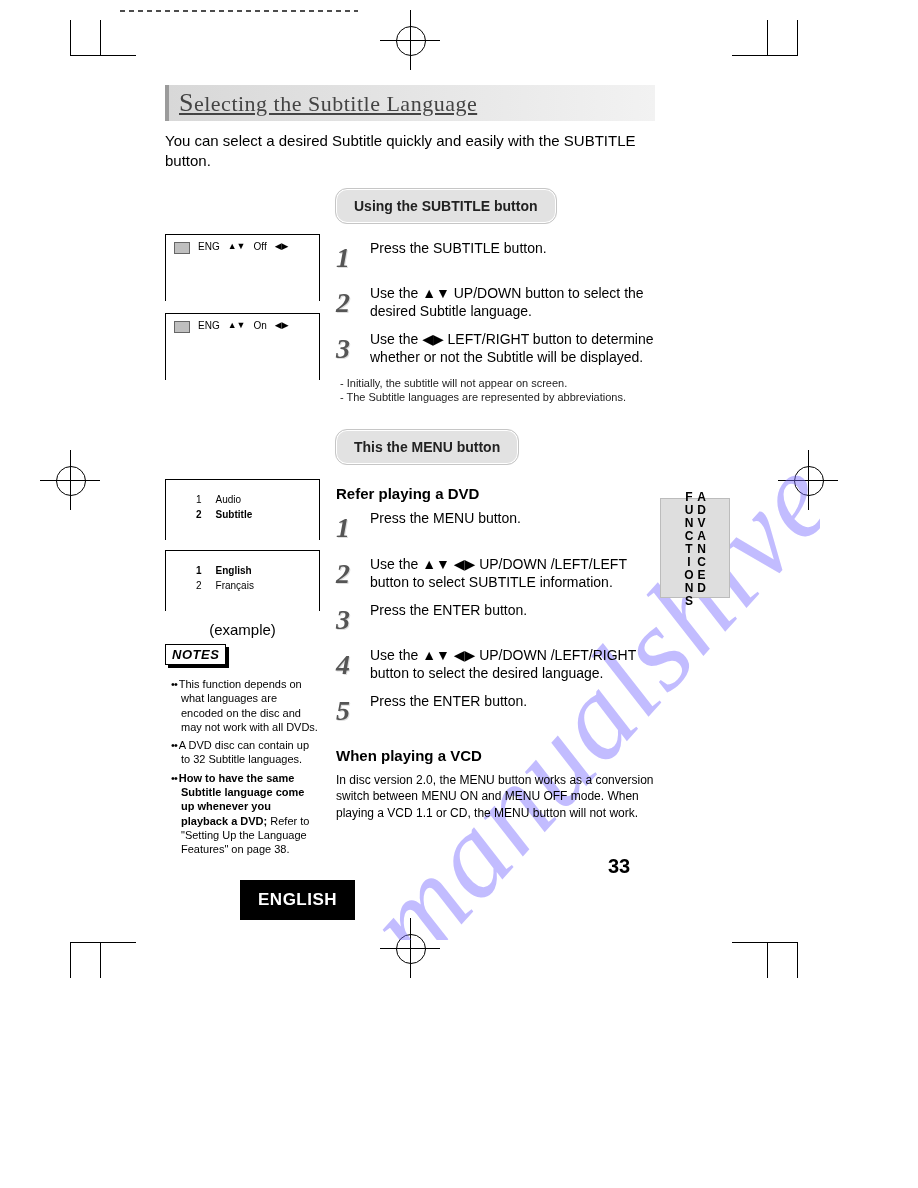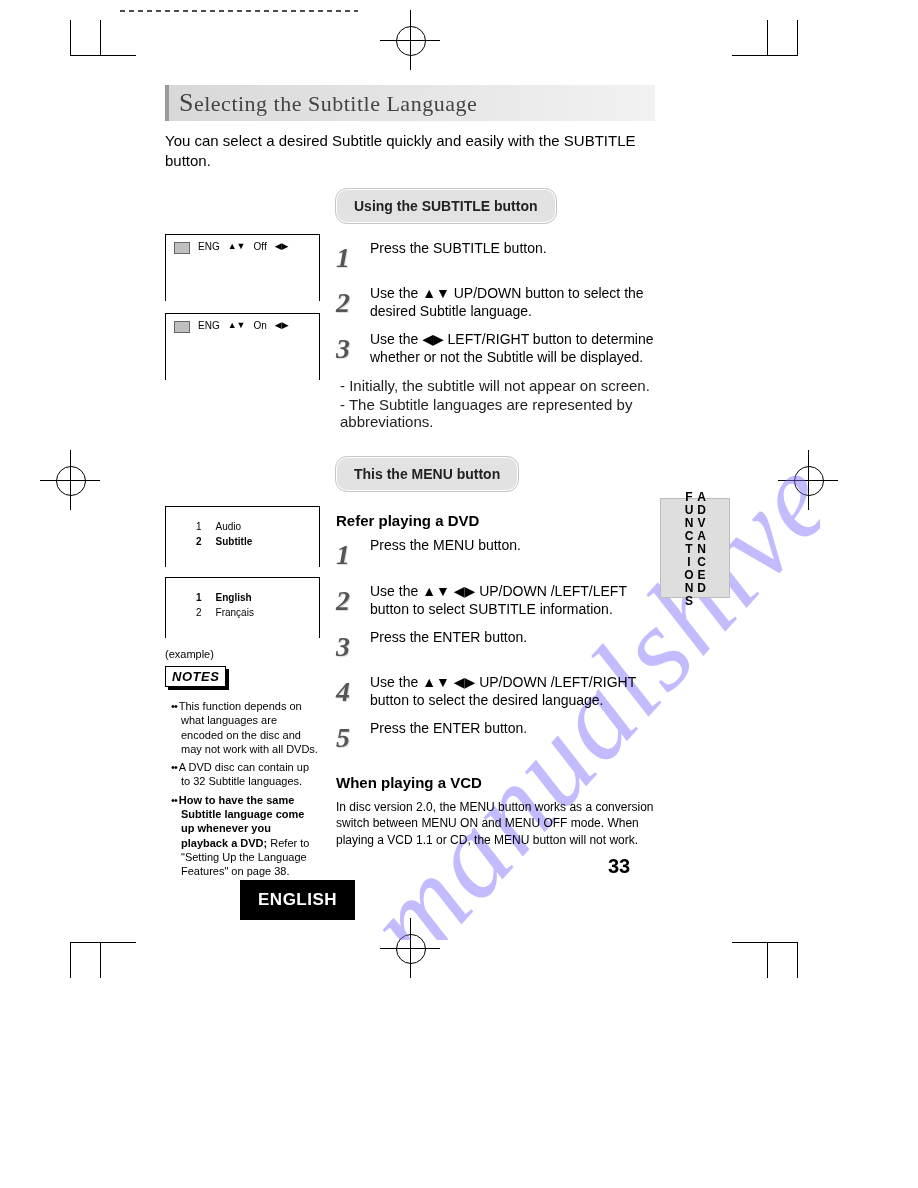--- a/index.html
+++ b/index.html
@@ -58,20 +58,21 @@
     width:490px;
   }
   .title-bar {
     background: linear-gradient(90deg,#d8d8d8,#f2f2f2);
     border-left: 4px solid #9b9b9b;
     padding: 3px 8px 3px 10px;
     font-size: 22px;
     color:#444;
     font-family: Georgia, 'Times New Roman', serif;
     letter-spacing:.5px;
+    text-decoration:underline;
   }
   .title-bar .cap { font-size:26px; }
   .intro { margin:10px 0 16px 0; font-size:15px; line-height:1.35; }
   .subheading {
     display:inline-block;
     background: #e2e2e2;
     border-radius: 12px;
     padding: 9px 18px;
     margin-left:170px;
     font-weight:bold;
@@ -101,31 +102,31 @@
     font-style: italic;
     font-weight:bold;
     font-size:28px;
     color:#555;
     width:26px;
     vertical-align:top;
     text-shadow: 1px 1px 0 #ddd;
   }
   .step { display:flex; gap:8px; margin: 6px 0 10px 0; font-size:14px; line-height:1.28; }
   .step .txt { flex:1; }
-  .footnotes { font-size:15px; color:#222; margin-left:4px; }
+  .footnotes { font-size:11px; color:#222; margin-left:4px; }
   .footnotes div { margin:2px 0; }
   .menu-box {
     border:1px solid #000; border-bottom:none;
     padding:12px 10px 18px 30px;
     margin-bottom:10px;
     font-size:10px;
   }
   .menu-box .r { display:flex; gap:14px; padding:2px 0;}
   .menu-box .r.bold { font-weight:bold; }
-  .example { font-size:11px; margin-top:4px; }
+  .example { font-size:15px; margin-top:4px;text-align:center; }
   .notes-hd {
     border:1px solid #000;
     padding:2px 6px;
     font-style:italic;
     font-weight:bold;
     display:inline-block;
     margin:6px 0 8px 0;
     box-shadow: 3px 3px 0 #000;
     font-size:13px;
     letter-spacing:.04em;

